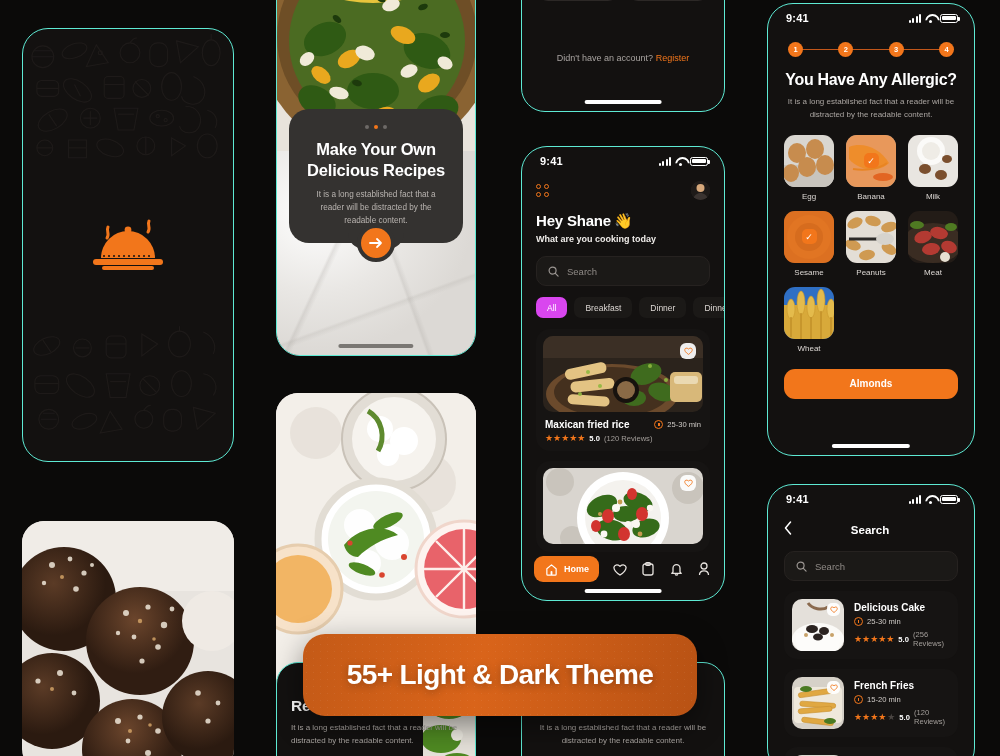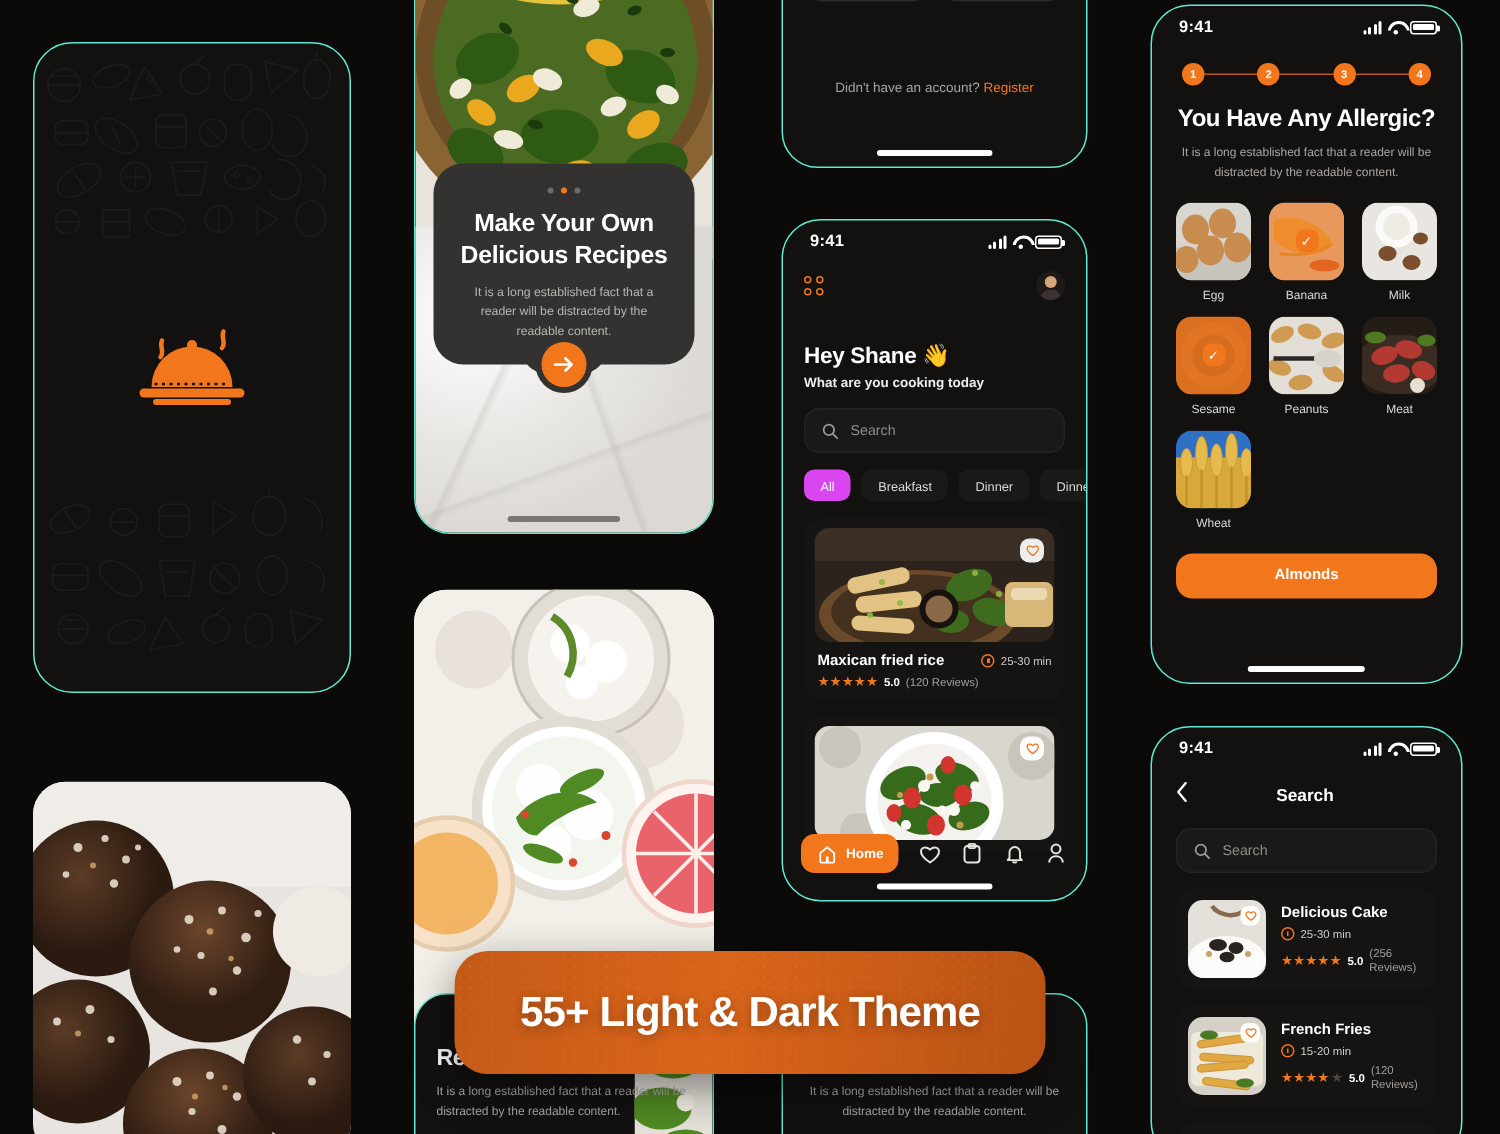--- a/index.html
+++ b/index.html
@@ -108,21 +108,21 @@
   .login-foot { text-align:center; font-size:9px; color:#a8a3a0; margin-top:52px; }
   .login-foot b { color:#F2761B; font-weight:normal; }
 
   
   #home { left:521px; top:146px; width:204px; height:455px; border-radius:26px; }
   .home-pad { padding:6px 14px 0; }
   .top-row { display:flex; align-items:center; justify-content:space-between; margin-top:6px; }
   .grid-ico { display:grid; grid-template-columns:repeat(2,1fr); gap:2.5px; }
   .grid-ico i { width:5px; height:5px; border:1.4px solid #F2761B; border-radius:50%; display:block; }
   .avatar { width:19px; height:19px; border-radius:50%; overflow:hidden; position:relative; background:#2a2523; }
-  .greet { margin-top:28px; font-size:15px; font-weight:bold; letter-spacing:-.2px; }
+  .greet { margin-top:12px; font-size:15px; font-weight:bold; letter-spacing:-.2px; }
   .greet-sub { margin-top:4px; font-size:9px; font-weight:bold; color:#efece9; }
   .search-box {
     margin-top:12px; height:30px; border-radius:10px; background:#1B1917;
     border:1px solid #262220; display:flex; align-items:center; gap:8px; padding:0 11px;
     font-size:9.5px; color:#8f8a86;
   }
   .chips { display:flex; gap:7px; margin-top:11px; }
   .chip {
     height:21px; padding:0 11px; border-radius:7px; background:#1B1917;
     display:flex; align-items:center; font-size:8.5px; color:#ddd8d4;

